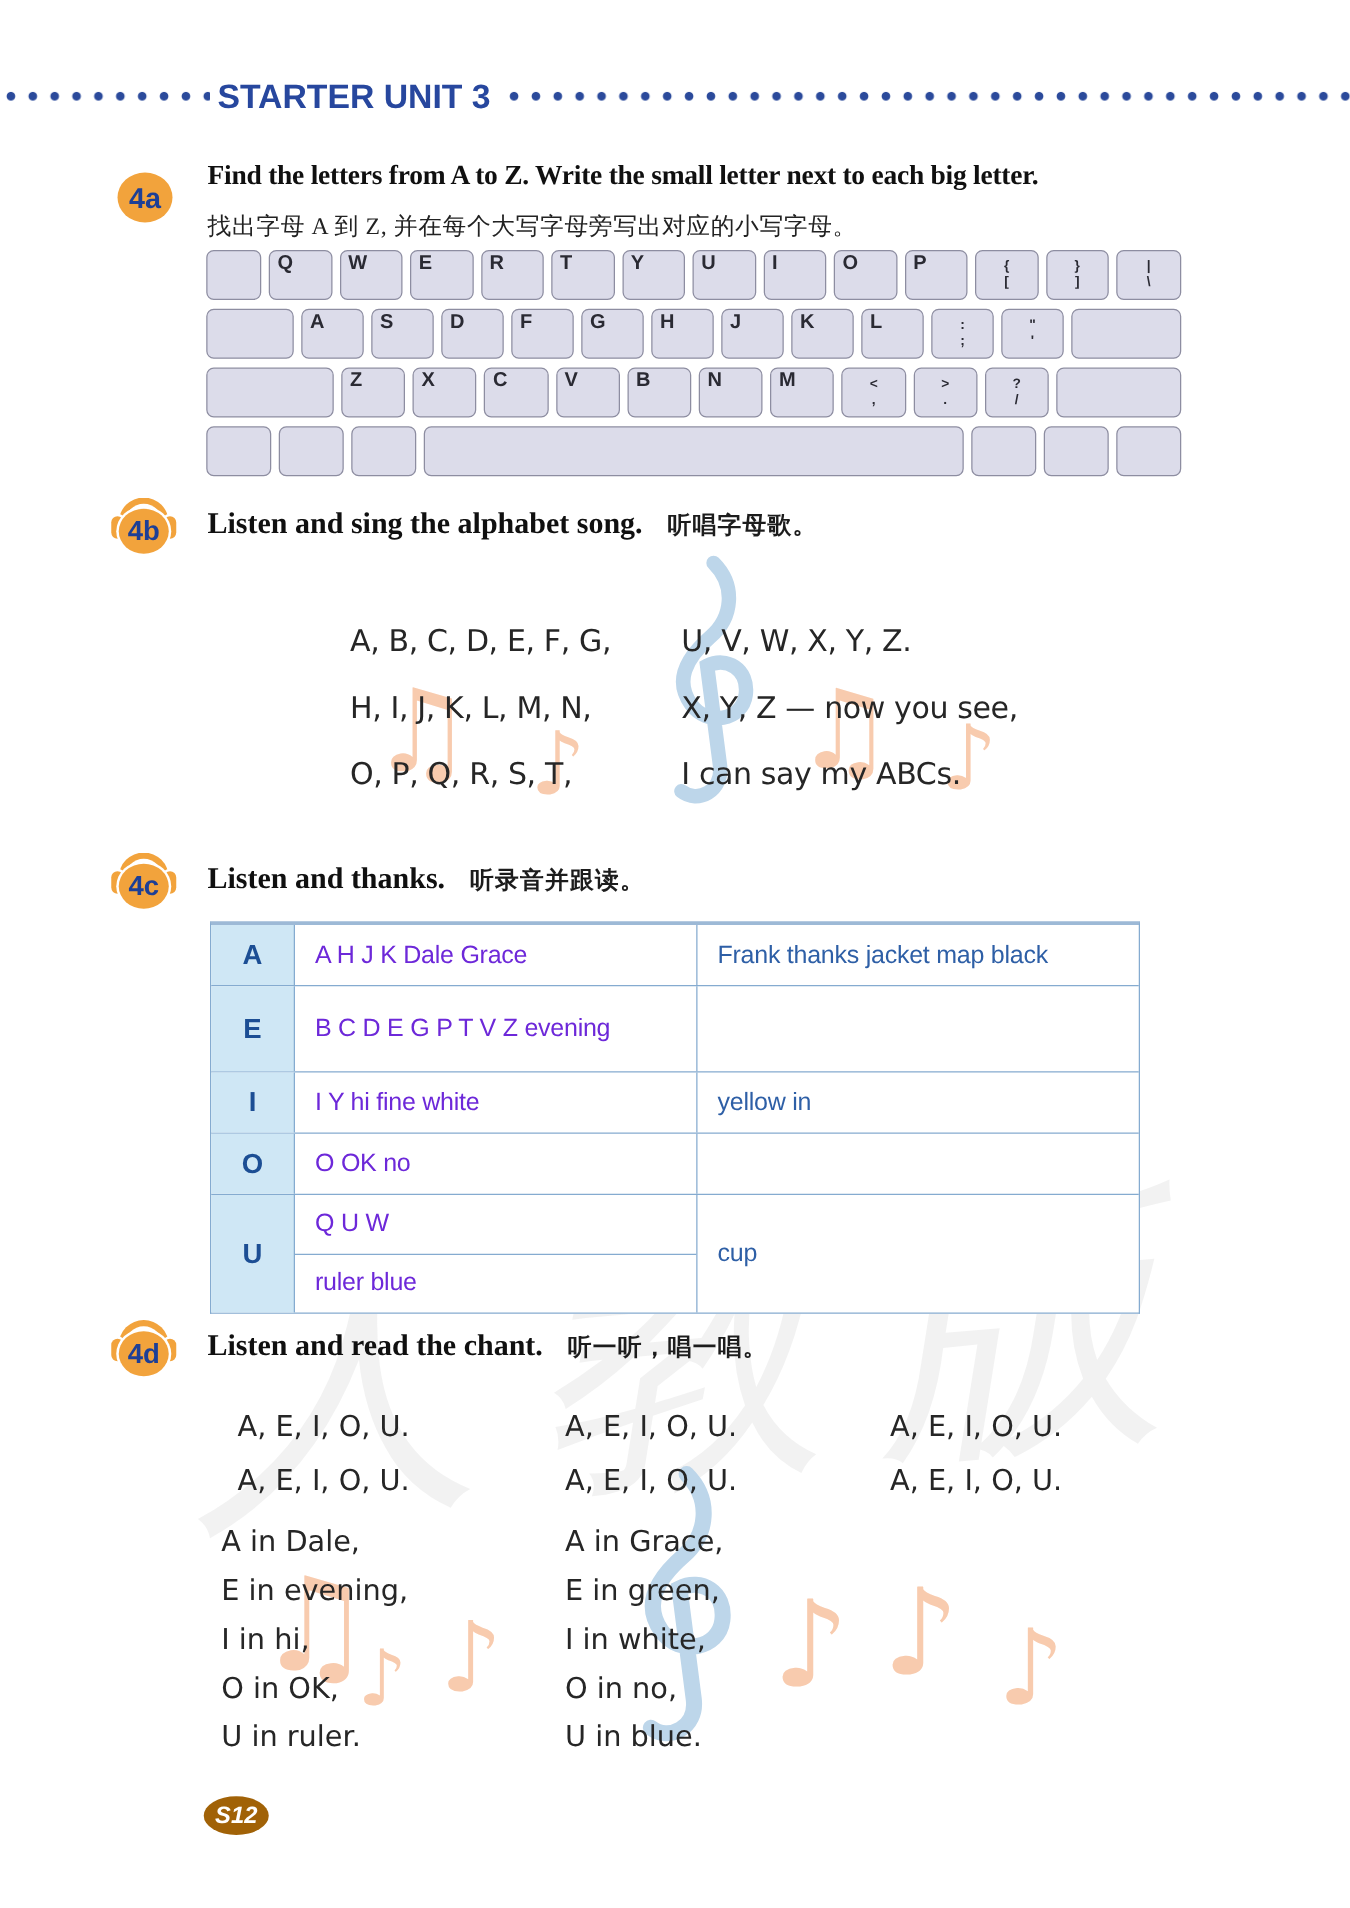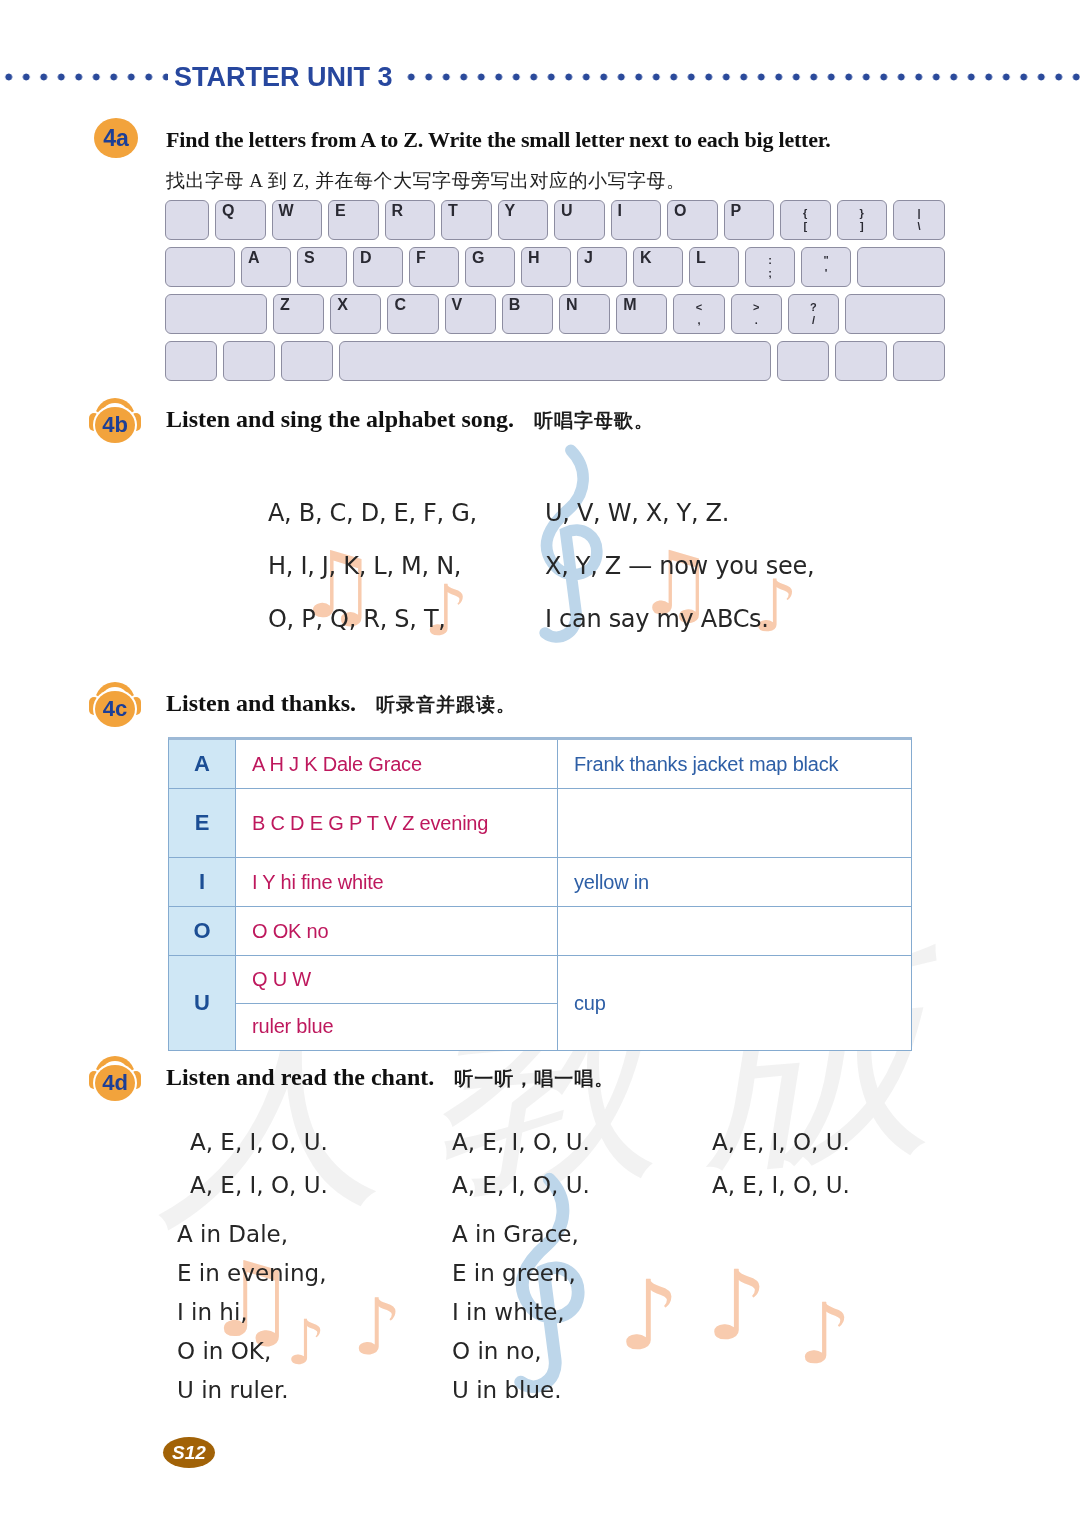--- a/index.html
+++ b/index.html
@@ -12,21 +12,21 @@
     background-size:17.5px 10px;background-repeat:repeat-x;}
   .unit-title{position:absolute;left:168px;top:60px;z-index:3;background:#fff;
     padding:2px 10px 2px 6px;color:#27479e;font-weight:bold;font-size:27px;
     font-family:"Liberation Sans",sans-serif;letter-spacing:0;}
 
   
   .badge{position:absolute;width:54px;height:50px;z-index:3;}
   .badge .circle{position:absolute;left:7px;top:9px;width:40px;height:36px;border-radius:50%;
     background:#f2a33c;display:flex;align-items:center;justify-content:center;
     font-weight:bold;font-size:22px;color:#1d3f96;box-shadow:0 0 0 2px #fff;}
-  .badge.simple .circle{left:4px;top:0;width:44px;height:40px;font-size:23px;box-shadow:none;}
+  .badge.simple .circle{left:4px;top:20px;width:44px;height:40px;font-size:23px;box-shadow:none;}
   .badge .band{position:absolute;left:7px;top:0;width:40px;height:24px;box-sizing:border-box;
     border:5px solid #f2a33c;border-bottom:0;border-radius:20px 20px 0 0;}
   .badge .pad-l,.badge .pad-r{position:absolute;top:15px;width:10px;height:18px;
     background:#f2a33c;border-radius:5px;box-shadow:0 0 0 2px #fff;}
   .badge .pad-l{left:1px}.badge .pad-r{right:1px}
 
   .sec-title{position:absolute;z-index:3;color:#101010;font-family:"Liberation Serif",serif;
     font-weight:bold;font-size:24px;white-space:nowrap;}
   .sec-title .zh-inline{font-family:"Liberation Sans",sans-serif;font-size:19px;
     font-weight:bold;color:#1c1c1c;margin-left:20px;letter-spacing:1px;}
@@ -58,21 +58,21 @@
 
   
   .tbl{position:absolute;left:168px;top:737px;width:744px;z-index:3;background:#fff;
     border:1.5px solid #85abd0;border-top:3px solid #9db9d6;box-sizing:border-box;}
   .trow{display:flex;border-bottom:1px solid #85abd0;}
   .trow:last-child{border-bottom:none;}
   .tl{width:66px;flex:0 0 66px;background:#cfe7f5;border-right:1px solid #85abd0;
     display:flex;align-items:center;justify-content:center;font-weight:bold;
     color:#1c4e94;font-size:22px;}
   .tc2{width:322px;flex:0 0 322px;border-right:1px solid #85abd0;display:flex;
-    align-items:center;padding-left:16px;box-sizing:border-box;color:#be185d;
+    align-items:center;padding-left:16px;box-sizing:border-box;color:#6d28d9;
     font-size:20px;letter-spacing:-0.2px;}
   .tc3{flex:1;display:flex;align-items:center;padding-left:16px;color:#2e5fa6;
     font-size:20px;letter-spacing:-0.2px;white-space:pre-line;}
   .usplit{flex-direction:column;align-items:stretch;padding-left:0;}
   .usplit .u-sub{flex:1;display:flex;align-items:center;padding-left:16px;}
   .usplit .u-sub:first-child{border-bottom:1px solid #85abd0;}
 
   
   .note{position:absolute;z-index:1;color:#f8cbae;font-family:"DejaVu Sans",sans-serif;
     line-height:1;user-select:none;}
@@ -261,21 +261,21 @@
   <div class="badge" style="left:88px;top:398px;">
     <div class="band"></div>
     <div class="pad-l"></div>
       <div class="pad-r"></div>
     <div class="circle">4b</div>
   </div>
   <div class="sec-title" style="left:166px;top:406px;">
     <span>Listen and sing the alphabet song.</span><span class="zh-inline">听唱字母歌。</span>
   </div>
 
-  <div class="song-col" style="left:268px;text-align:right;">
+  <div class="song-col" style="left:280px;text-align:right;">
     <div class="line">A, B, C, D, E, F, G,</div>
     <div class="line">H, I, J, K, L, M, N,</div>
     <div class="line">O, P, Q, R, S, T,</div>
   </div>
   <div class="song-col" style="left:545px;">
     <div class="line">U, V, W, X, Y, Z.</div>
     <div class="line">X, Y, Z — now you see,</div>
     <div class="line">I can say my ABCs.</div>
   </div>
 

